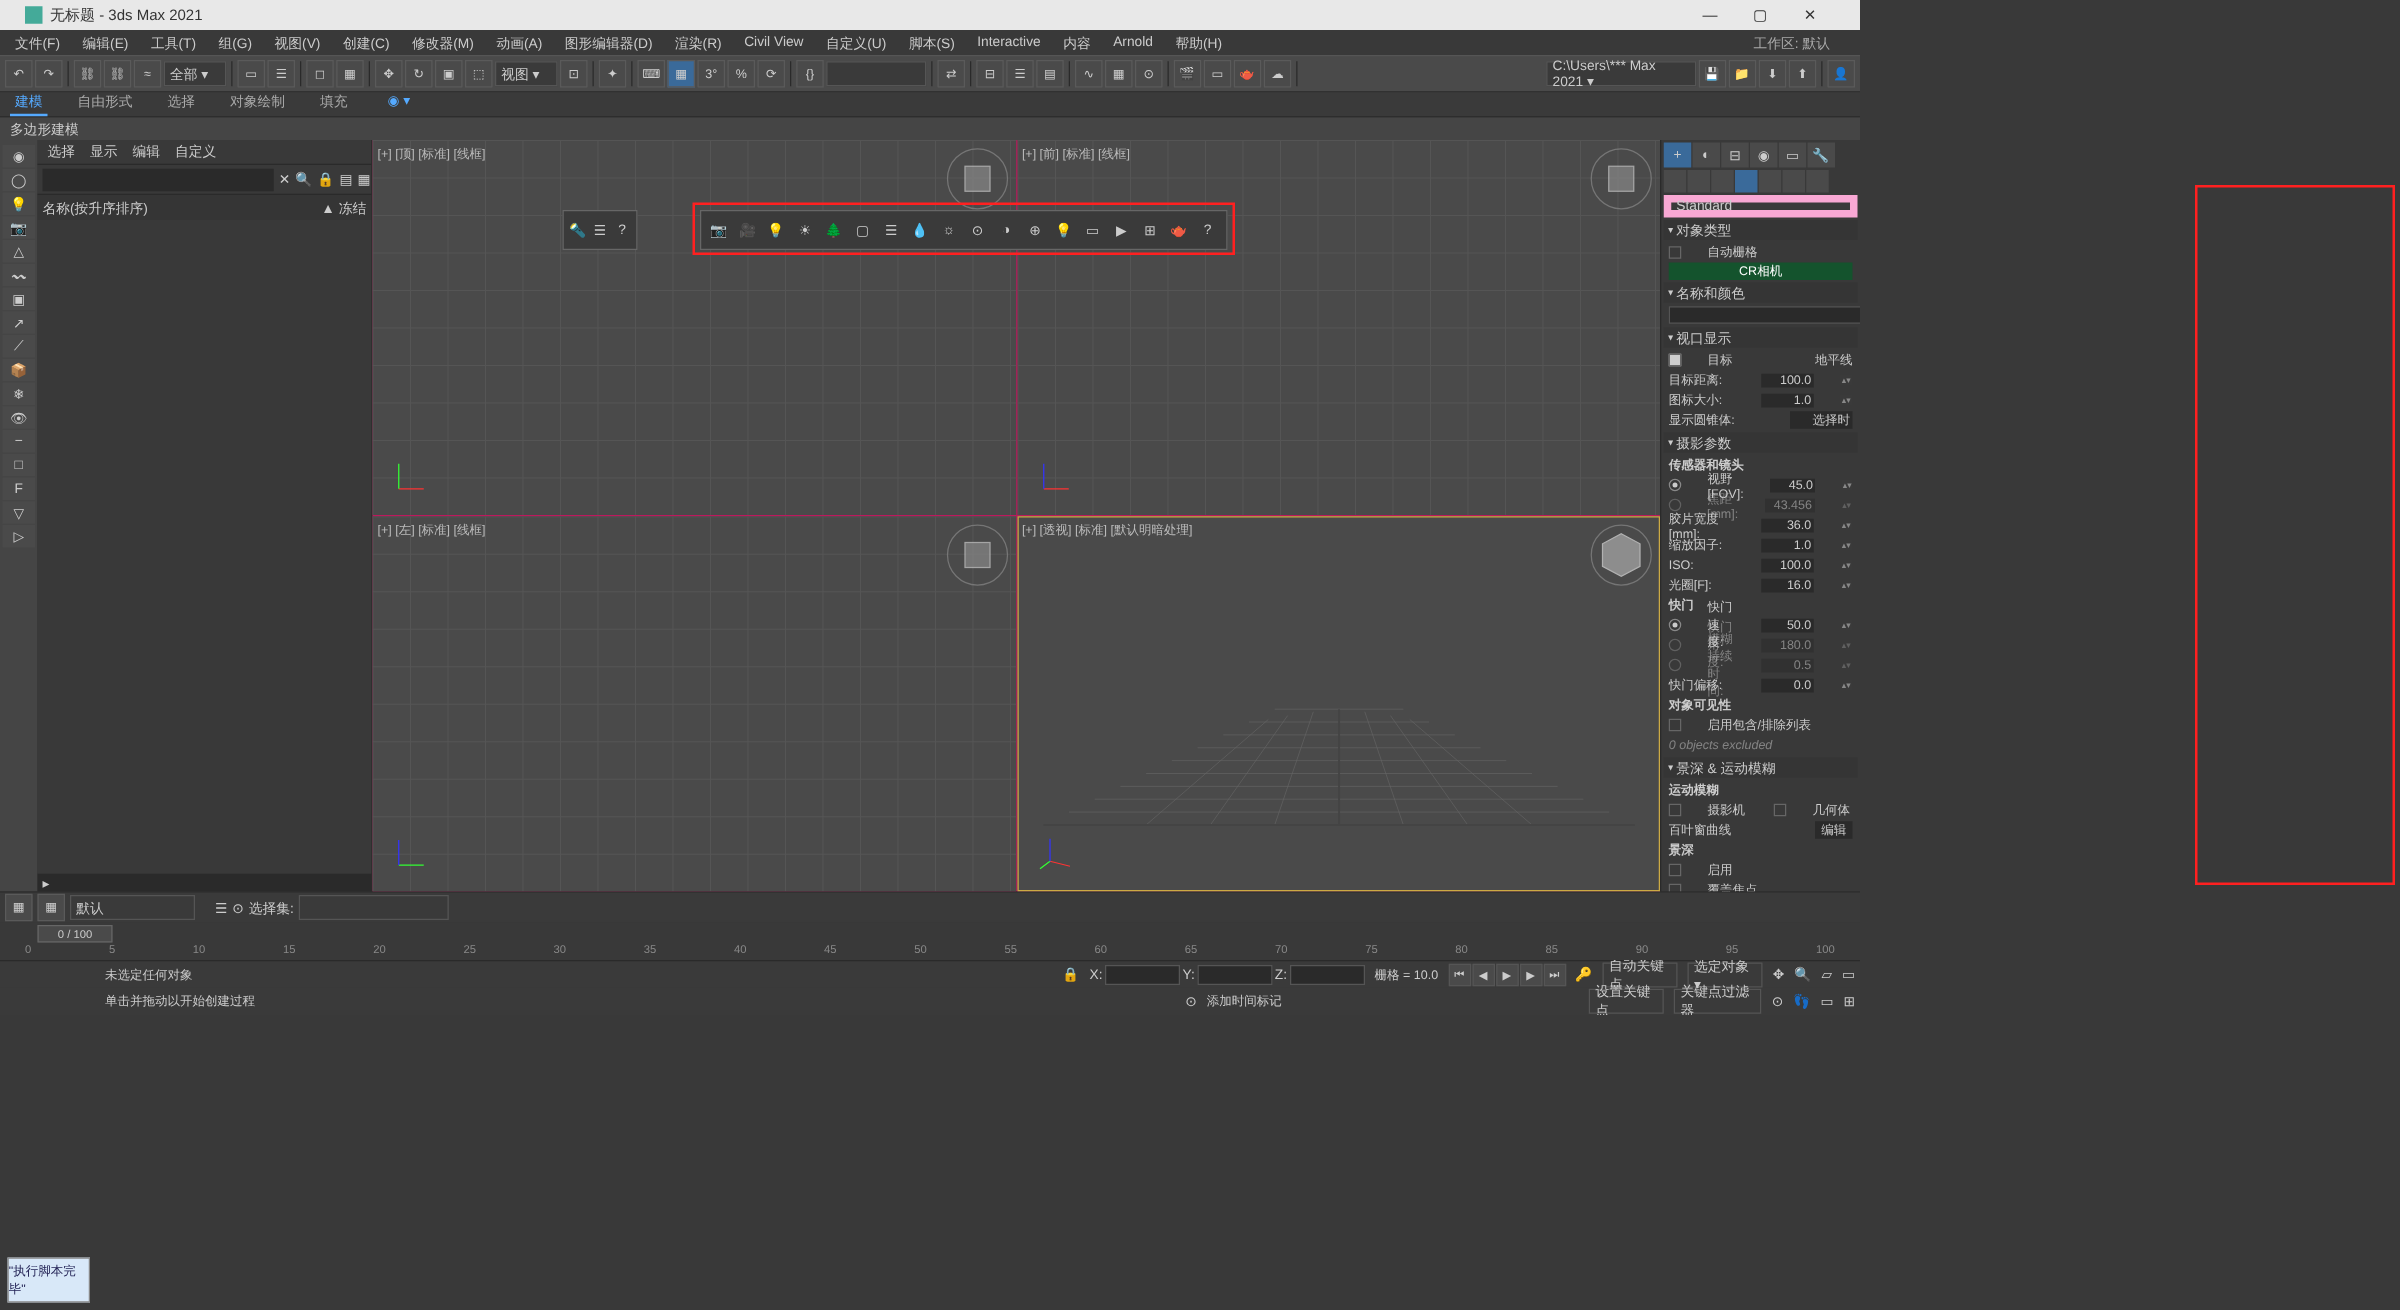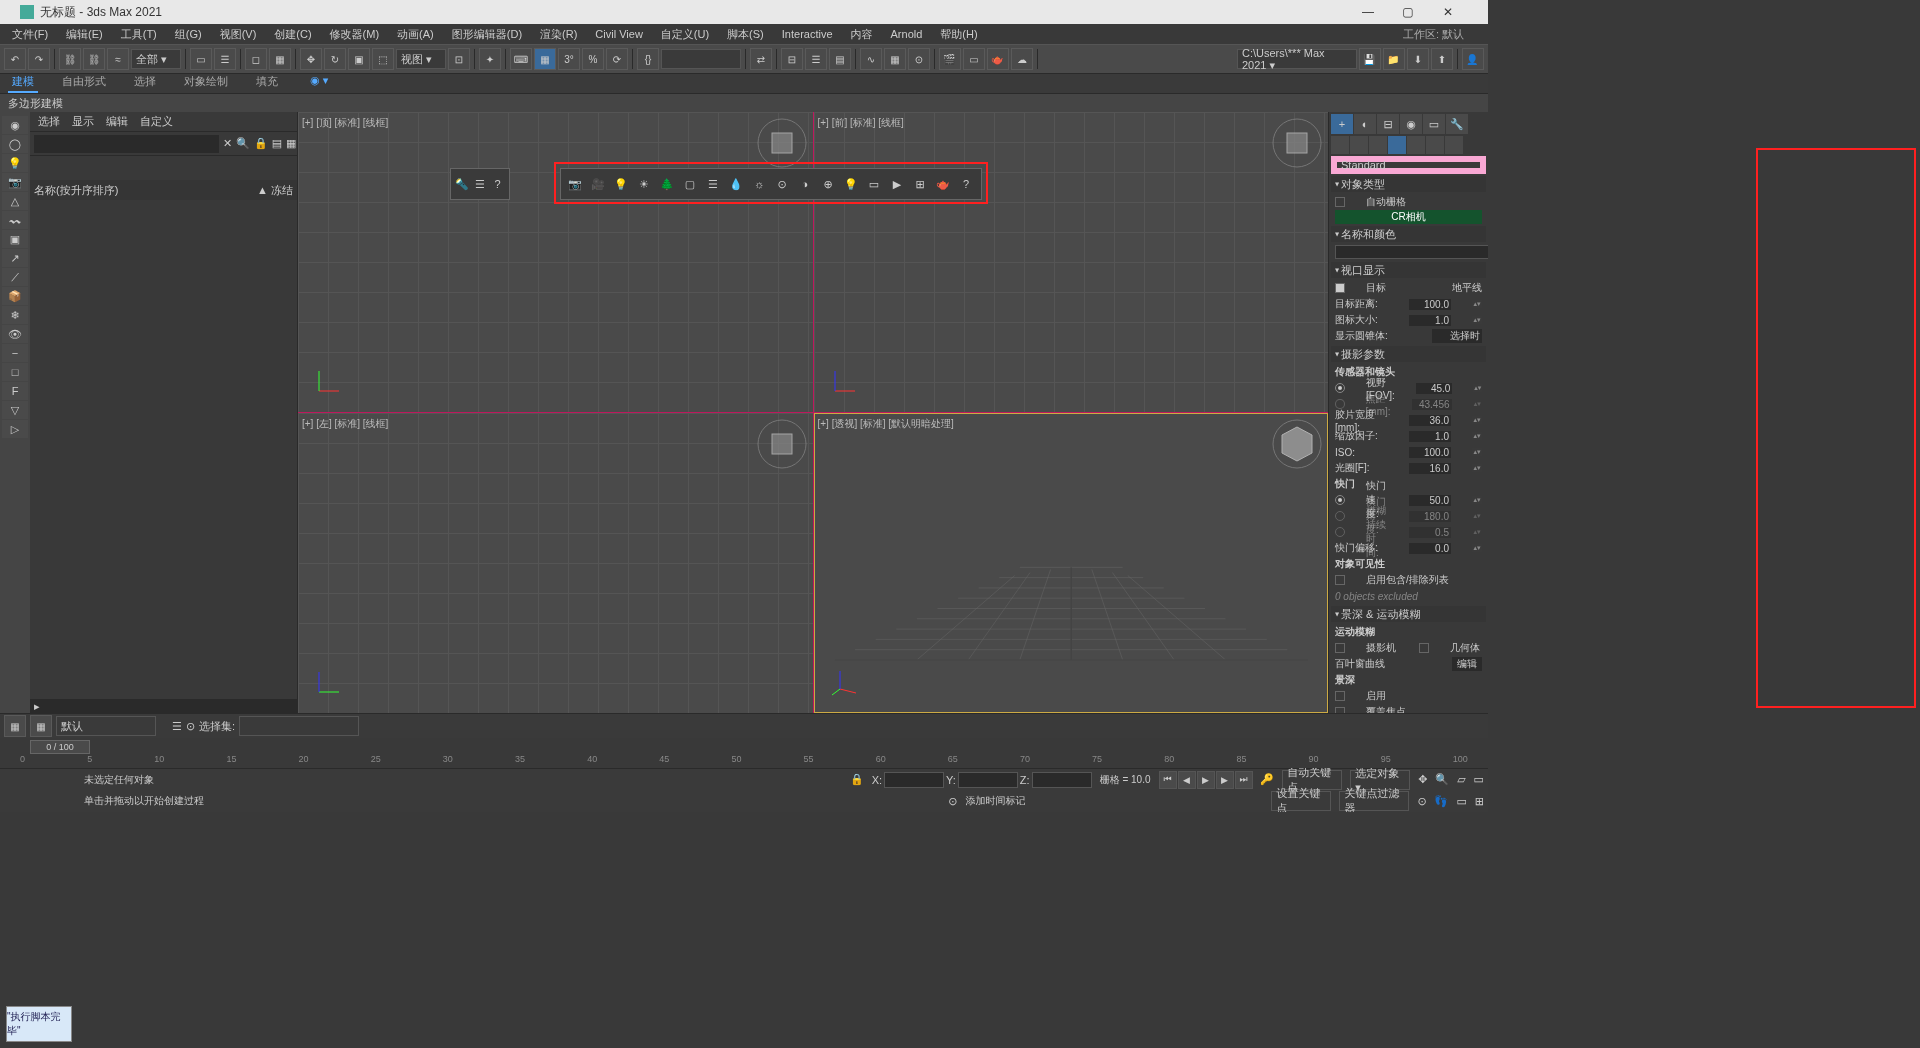--- a/index.html
+++ b/index.html
@@ -21,21 +21,21 @@
 .ribbon .rtab.active { color: #5af; border-bottom: 2px solid #5af; }
 .subribbon { height: 18px; background: #454545; padding: 0 8px; display: flex; align-items: center; color: #ccc; }
 .main { display: flex; height: calc(100% - 24px - 20px - 30px - 20px - 18px - 25px - 30px - 22px - 22px); }
 .leftbar { width: 30px; background: #454545; display: flex; flex-direction: column; gap: 1px; padding-top: 4px; }
 .leftbar .lb { width: 26px; height: 18px; background: #4a4a4a; margin: 0 auto; cursor: pointer; display:flex;align-items:center;justify-content:center; }
 .scenepanel { width: 268px; background: #393939; border-right: 1px solid #2a2a2a; display: flex; flex-direction: column; }
 .sp-tabs { height: 20px; display: flex; gap: 12px; padding: 0 8px; align-items: center; border-bottom: 1px solid #2a2a2a; }
 .sp-tabs span { color: #ccc; cursor: pointer; }
 .sp-row { height: 24px; display: flex; align-items: center; padding: 0 4px; gap: 4px; border-bottom: 1px solid #2a2a2a; }
 .sp-row .search { flex: 1; background: #2a2a2a; height: 18px; border: none; color: #ccc; padding: 0 4px; }
-.sp-header { height: 20px; display: flex; padding: 0 4px; align-items: center; background: #353535; margin-top: 24px; }
+.sp-header { height: 20px; display: flex; padding: 0 4px; align-items: center; background: #353535; }
 .sp-header .col1 { flex: 1; color: #ccc; }
 .sp-header .col2 { width: 40px; text-align: right; color: #ccc; }
 .sp-list { flex: 1; background: #393939; }
 .viewports { flex: 1; display: grid; grid-template-columns: 1fr 1fr; grid-template-rows: 1fr 1fr; gap: 1px; background: #be185d; position: relative; }
 .vp { background: #4a4a4a; position: relative; overflow: hidden; }
 .vp.active { outline: 1px solid #ccaa44; outline-offset: -1px; }
 .vp-label { position: absolute; top: 4px; left: 4px; color: #bbb; font-size: 10px; }
 .vp-grid { position: absolute; inset: 0; background-image: linear-gradient(#555 1px, transparent 1px), linear-gradient(90deg, #555 1px, transparent 1px); background-size: 30px 30px; }
 .vp-persp { position: absolute; inset: 0; }
 .axis { position: absolute; bottom: 16px; left: 16px; width: 30px; height: 30px; }

